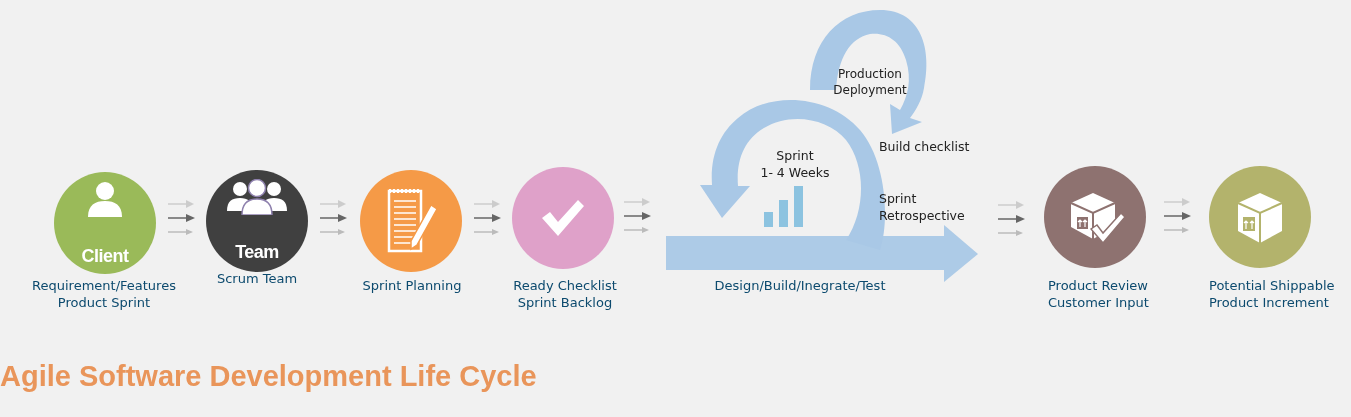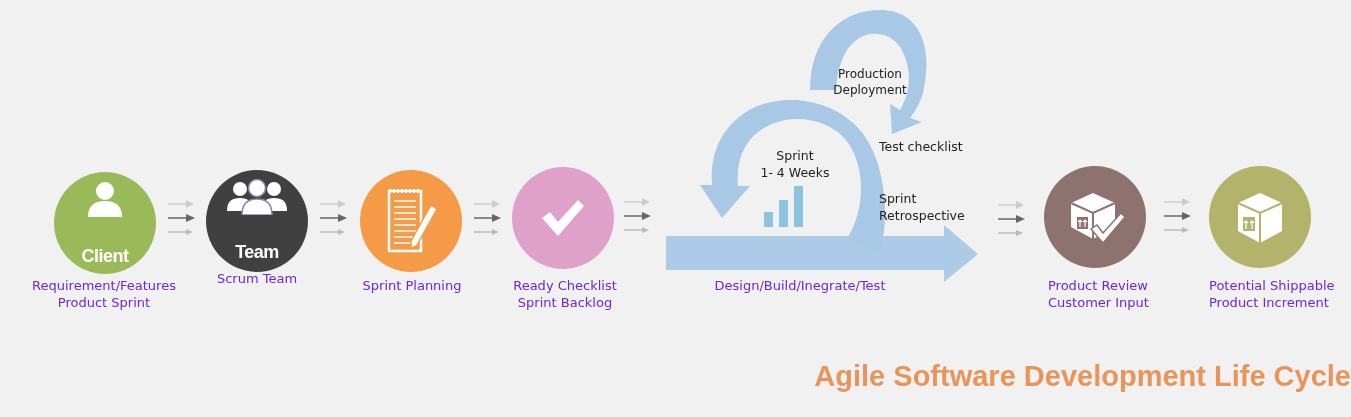--- a/index.html
+++ b/index.html
@@ -1,23 +1,23 @@
 <!DOCTYPE html>
 <html><head>
 <meta charset="utf-8">
 <style>
   html, body { margin:0; padding:0; }
   body { width:1351px; height:417px; background:#f1f1f1; position:relative; overflow:hidden; font-family:"DejaVu Sans", sans-serif; }
   .abs { position:absolute; }
   .circle { position:absolute; width:102px; height:102px; border-radius:50%; display:flex; flex-direction:column; align-items:center; justify-content:center;gap:29px; }
   .circle-label { color:#fff; font-family:"Liberation Sans", sans-serif; font-weight:bold; font-size:18px; letter-spacing:-0.5px; margin-top:-2px; }
-  .caption { position:absolute; text-align:center; color:#6d28d9; font-size:13px; line-height:17px; white-space:nowrap; transform:translateX(-50%); }
+  .caption { position:absolute; text-align:center; color:#0c4a6e; font-size:13px; line-height:17px; white-space:nowrap; transform:translateX(-50%); }
   .arrows { position:absolute; width:28px; height:44px; }
   .dtext { position:absolute; color:#222; font-size:12.5px; line-height:17px; white-space:nowrap; }
-  .title { position:absolute; left:0; width:1351px; top:360px; text-align:right; font-family:"Liberation Sans", sans-serif; font-weight:bold; font-size:29px; color:#e9955a; letter-spacing:0px; }
+  .title { position:absolute; left:0; width:1351px; top:360px; text-align:left; font-family:"Liberation Sans", sans-serif; font-weight:bold; font-size:29px; color:#e9955a; letter-spacing:0px; }
 </style>
 </head>
 <body>
 
 <div class="circle" style="left:54px;top:172px;background:#9aba59;">
   <svg width="40" height="40" viewBox="0 0 40 40">
       <circle cx="20" cy="12" r="9" fill="#fff"></circle>
       <path d="M3 38 C3 26 10 22 20 22 C30 22 37 26 37 38 Z" fill="#fff"></path>
     </svg>
   <div class="circle-label">Client</div>
@@ -150,21 +150,21 @@
 </svg>
 
 <div class="dtext" style="left:755px;top:147px;text-align:center;width:80px;">
   <div>Sprint</div>
   <div>1- 4 Weeks</div>
 </div>
 <div class="dtext" style="left:828px;top:66px;text-align:center;width:84px;font-size:12px;line-height:16px;">
   <div>Production</div>
   <div>Deployment</div>
 </div>
-<div class="dtext" style="left:879px;top:138px;">Test checklist</div>
+<div class="dtext" style="left:879px;top:138px;">Build checklist</div>
 <div class="dtext" style="left:879px;top:190px;">
   <div>Sprint</div>
   <div>Retrospective</div>
 </div>
 <div class="caption" style="left:800px;top:277px;">Design/Build/Inegrate/Test</div>
 
 <div class="circle" style="left:1044px;top:166px;background:#8e7270;">
   <svg width="64" height="60" viewBox="0 0 64 60">
       <path d="M8 16 L30 6 L52 16 L52 40 L30 52 L8 40 Z" fill="#fff"></path>
       <path d="M8 16 L30 26 L52 16" fill="none" stroke="#8e7270" stroke-width="2"></path>

